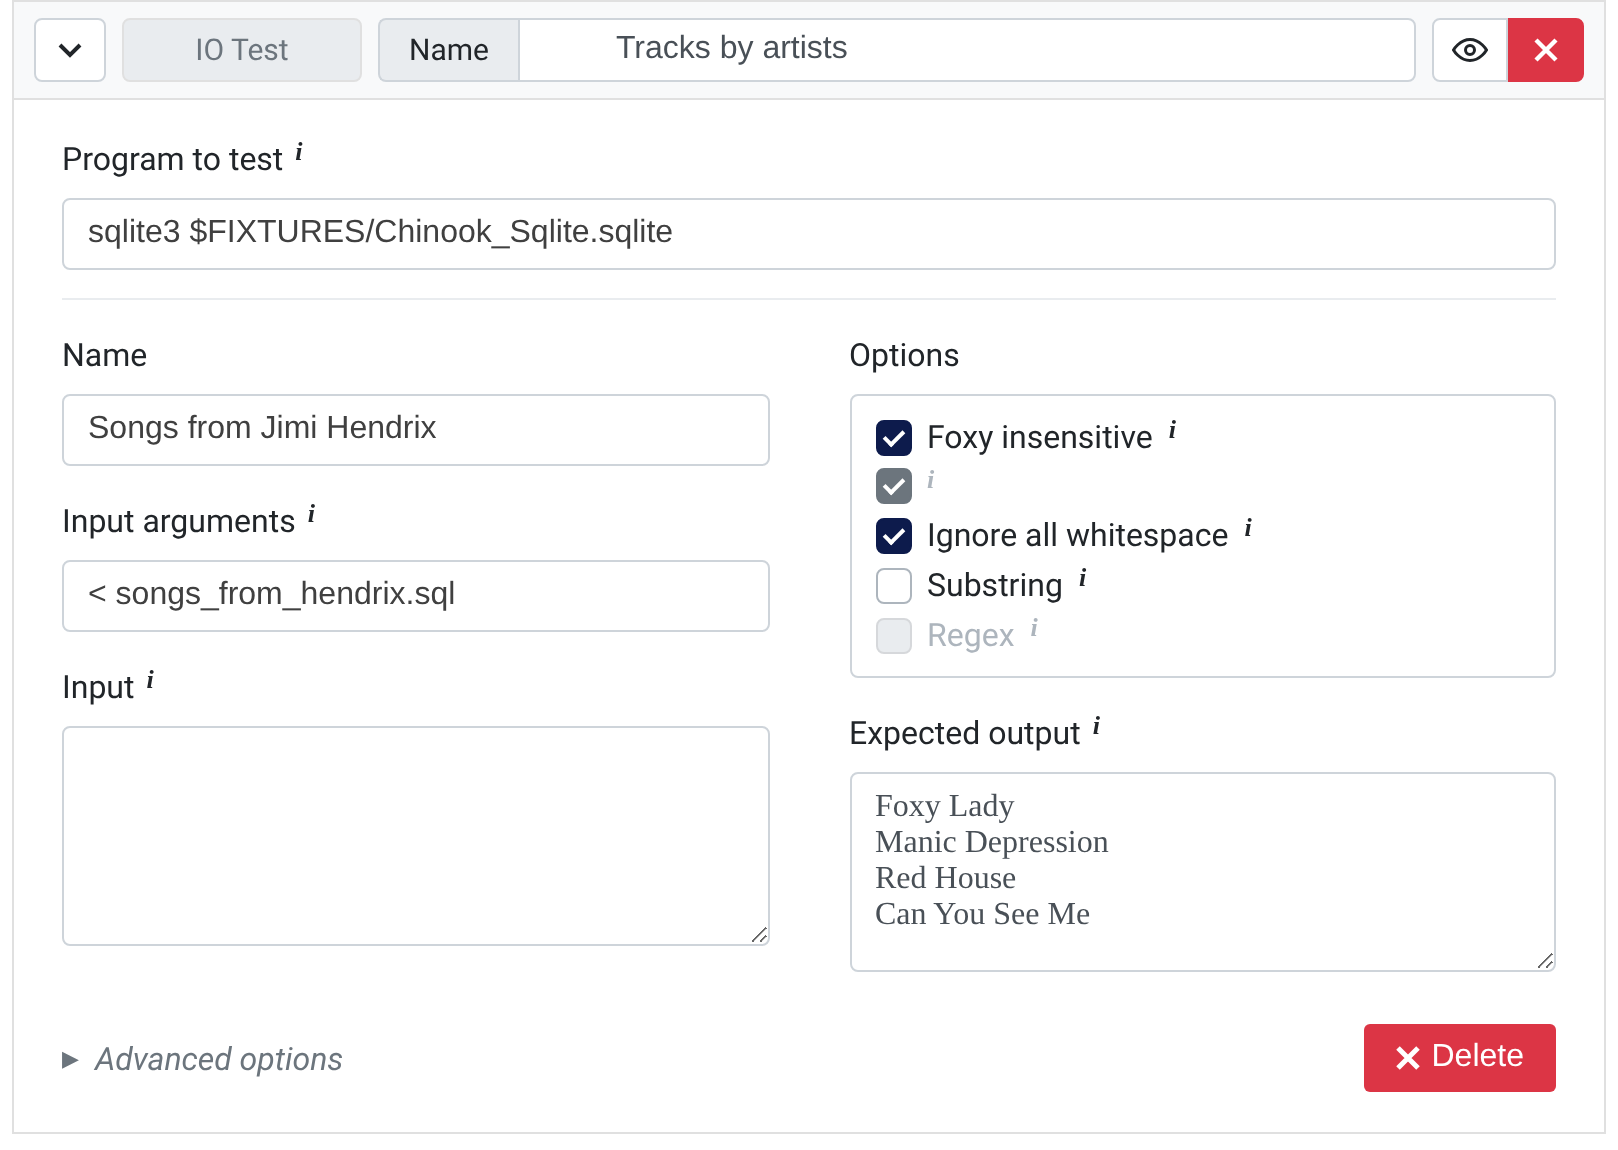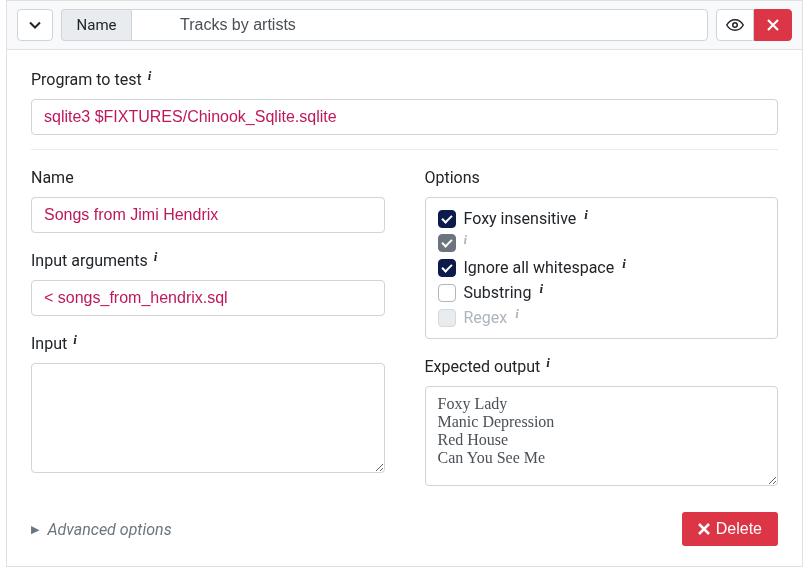--- a/index.html
+++ b/index.html
@@ -62,21 +62,21 @@
   .divider { border-top: 1px solid #e9ecef; margin: 10px 0 18px 0; }
   .lbl-row { display: flex; align-items: center; gap: 6px; margin-bottom: 10px; font-size: 16px; color: #212529; }
   .info-icon { font-style: italic; font-weight: bold; font-family: Georgia, serif; font-size: 13px; color: #212529; line-height: 1; position: relative; top: -4px; }
 
   .text-input {
     width: 100%;
     border: 1px solid #ced4da;
     border-radius: 4px;
     padding: 8px 12px;
     font-size: 16px;
-    color: #be185d;
+    color: #404040;
     background: #fff;
   }
   .textarea {
     width: 100%;
     min-height: 110px;
     border: 1px solid #ced4da;
     border-radius: 4px;
     padding: 8px 12px;
     font-size: 16px;
     color: #495057;
@@ -118,20 +118,21 @@
 <body>
 
 <div class="panel">
 
   <div class="panel-header">
     <button class="hdr-btn chev">
       <svg width="12" height="12" viewBox="0 0 12 12">
           <path d="M1 3.5 L6 8.5 L11 3.5" fill="none" stroke="#212529" stroke-width="2"></path>
         </svg>
     </button>
+    <div class="hdr-btn iotest">IO Test</div>
     <div style="display:flex; flex:1;">
       <div class="hdr-btn lbl" style="border-radius:4px 0 0 4px; border-right:none;">Name</div>
       <input class="hdr-input" style="border-radius: 0px 4px 4px 0px; padding-left: 48px;" type="text" value="Tracks by artists">
     </div>
     <div class="header-actions">
       <button class="hdr-icon-btn eye">
         <svg width="18" height="18" viewBox="0 0 24 24" fill="none" stroke="#212529" stroke-width="2">
             <path d="M1 12s4-7 11-7 11 7 11 7-4 7-11 7S1 12 1 12z"></path>
             <circle cx="12" cy="12" r="3"></circle>
           </svg>

